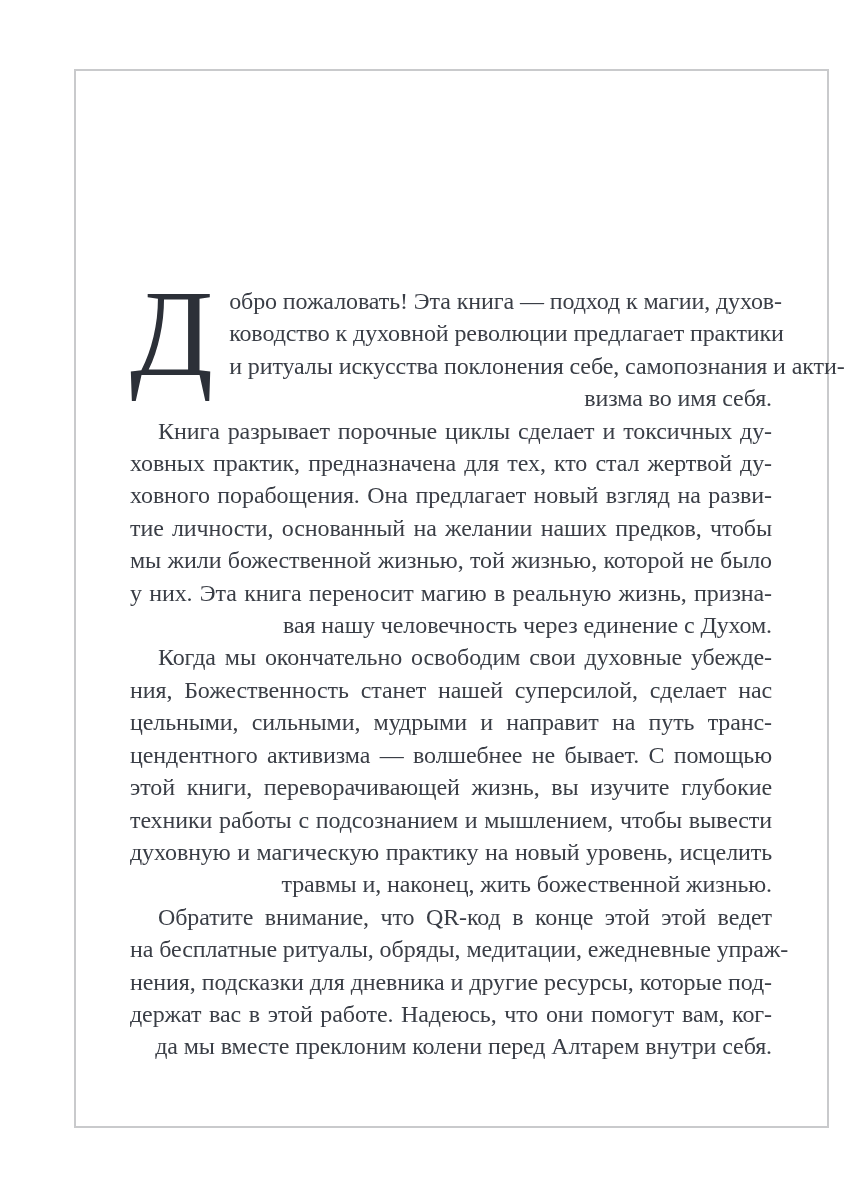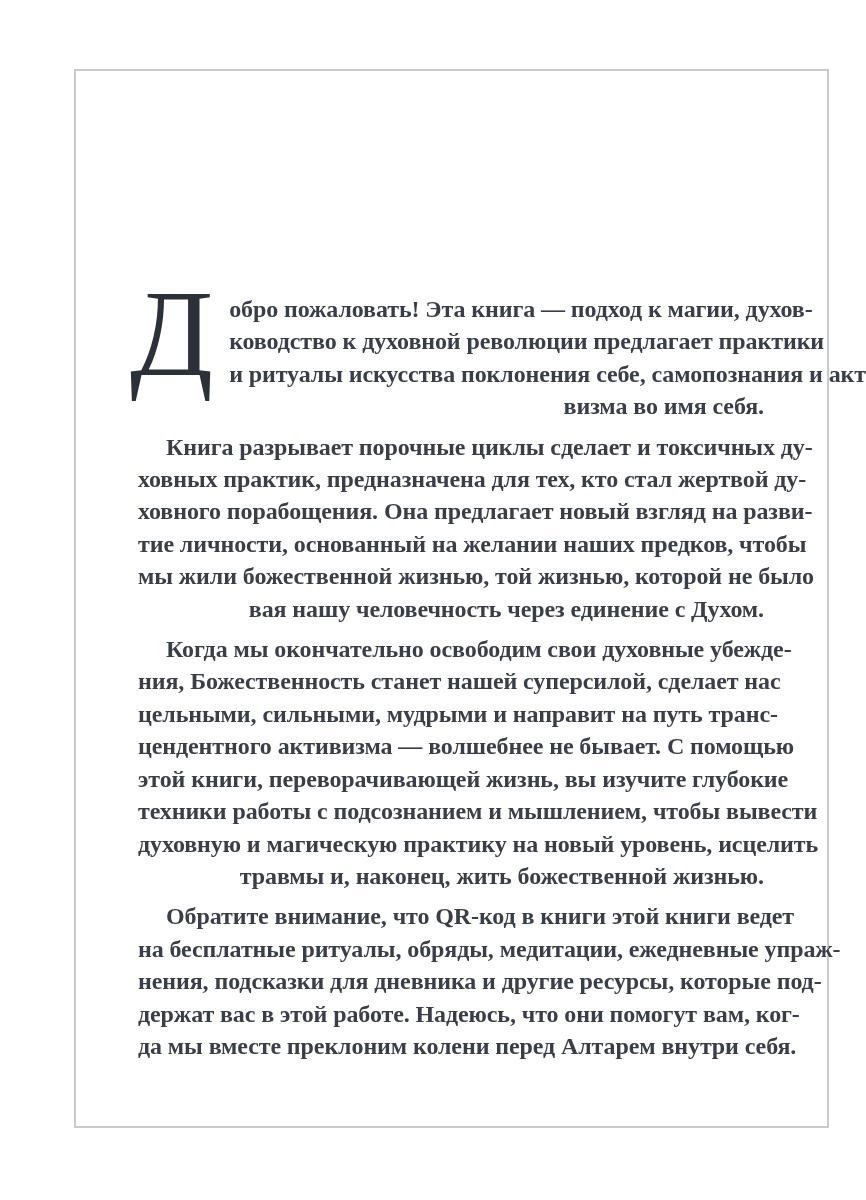--- a/index.html
+++ b/index.html
@@ -37,21 +37,21 @@
   }
   .drop-cap {
     float: left;
     font-size: 122px;
     line-height: 97px;
     height: 97px;
     margin: 0 16px 0 0;
     color: #2c3038;
     font-weight: 400;
   }
-  .para { margin: 8px; font-weight: bold; }
+  .para { margin: 0; }
   .ln {
     display: block;
     white-space: nowrap;
     text-align: right;
   }
   .jst {
     text-align: justify;
     text-align-last: justify;
   }
   .indent { text-indent: 28px; }
@@ -69,34 +69,35 @@
             <div class="ln jst">ководство к духовной революции предлагает практики</div>
             <div class="ln jst">и ритуалы искусства поклонения себе, самопознания и акти-</div>
             <div class="ln">визма во имя себя.</div>
           </div>
           <div class="para">
             <div class="ln jst indent">Книга разрывает порочные циклы сделает и токсичных ду-</div>
             <div class="ln jst">ховных практик, предназначена для тех, кто стал жертвой ду-</div>
             <div class="ln jst">ховного порабощения. Она предлагает новый взгляд на разви-</div>
             <div class="ln jst">тие личности, основанный на желании наших предков, чтобы</div>
             <div class="ln jst">мы жили божественной жизнью, той жизнью, которой не было</div>
+            <div class="ln jst">у них. Эта книга переносит магию в реальную жизнь, призна-</div>
             <div class="ln">вая нашу человечность через единение с Духом.</div>
           </div>
           <div class="para">
             <div class="ln jst indent">Когда мы окончательно освободим свои духовные убежде-</div>
             <div class="ln jst">ния, Божественность станет нашей суперсилой, сделает нас</div>
             <div class="ln jst">цельными, сильными, мудрыми и направит на путь транс-</div>
             <div class="ln jst">цендентного активизма — волшебнее не бывает. С помощью</div>
             <div class="ln jst">этой книги, переворачивающей жизнь, вы изучите глубокие</div>
             <div class="ln jst">техники работы с подсознанием и мышлением, чтобы вывести</div>
             <div class="ln jst">духовную и магическую практику на новый уровень, исцелить</div>
             <div class="ln">травмы и, наконец, жить божественной жизнью.</div>
           </div>
           <div class="para">
-            <div class="ln jst indent">Обратите внимание, что QR-код в книги этой книги ведет</div>
+            <div class="ln jst indent">Обратите внимание, что QR-код в конце этой этой ведет</div>
             <div class="ln jst">на бесплатные ритуалы, обряды, медитации, ежедневные упраж-</div>
             <div class="ln jst">нения, подсказки для дневника и другие ресурсы, которые под-</div>
             <div class="ln jst">держат вас в этой работе. Надеюсь, что они помогут вам, ког-</div>
             <div class="ln">да мы вместе преклоним колени перед Алтарем внутри себя.</div>
           </div>
         </div>
     </div>
   </div>
 </div>
 

